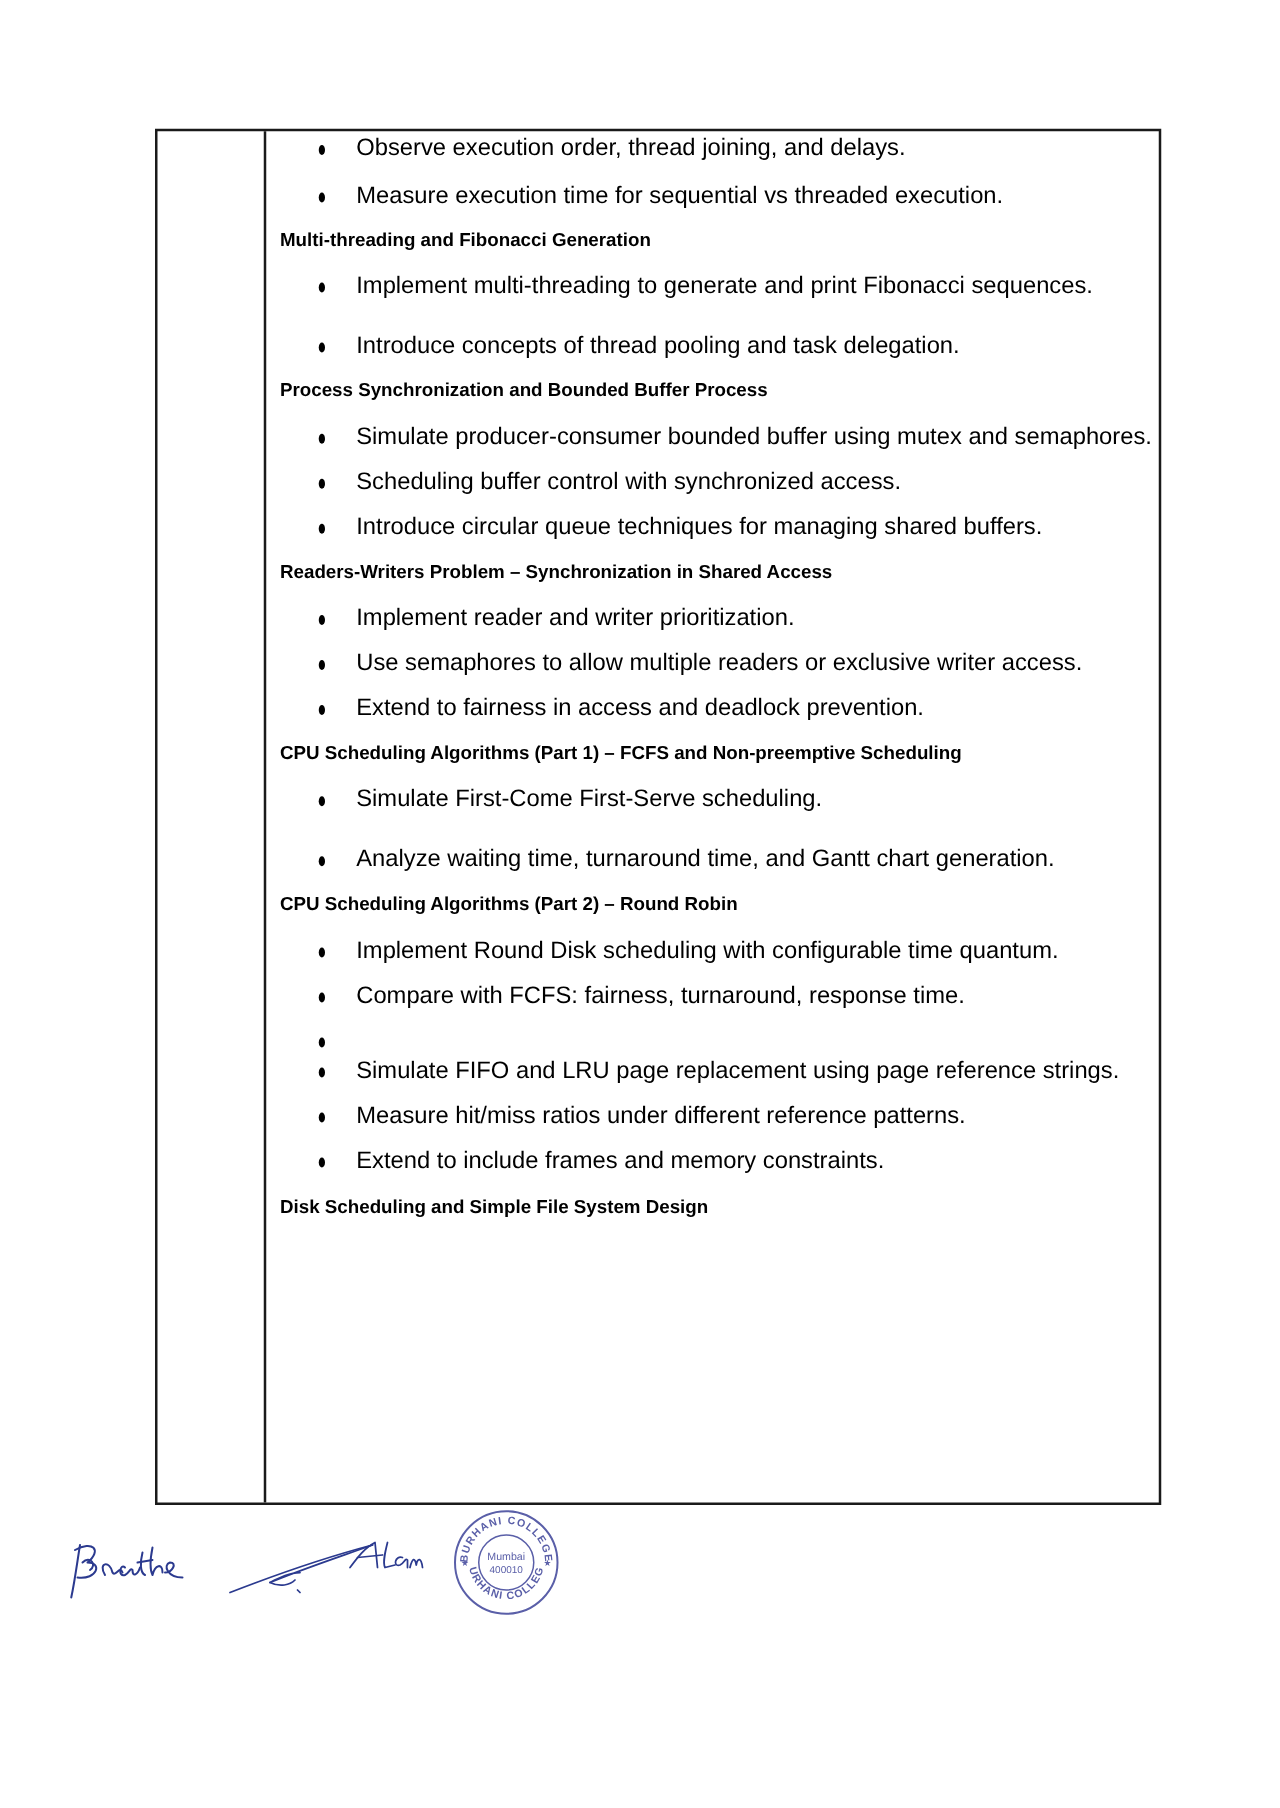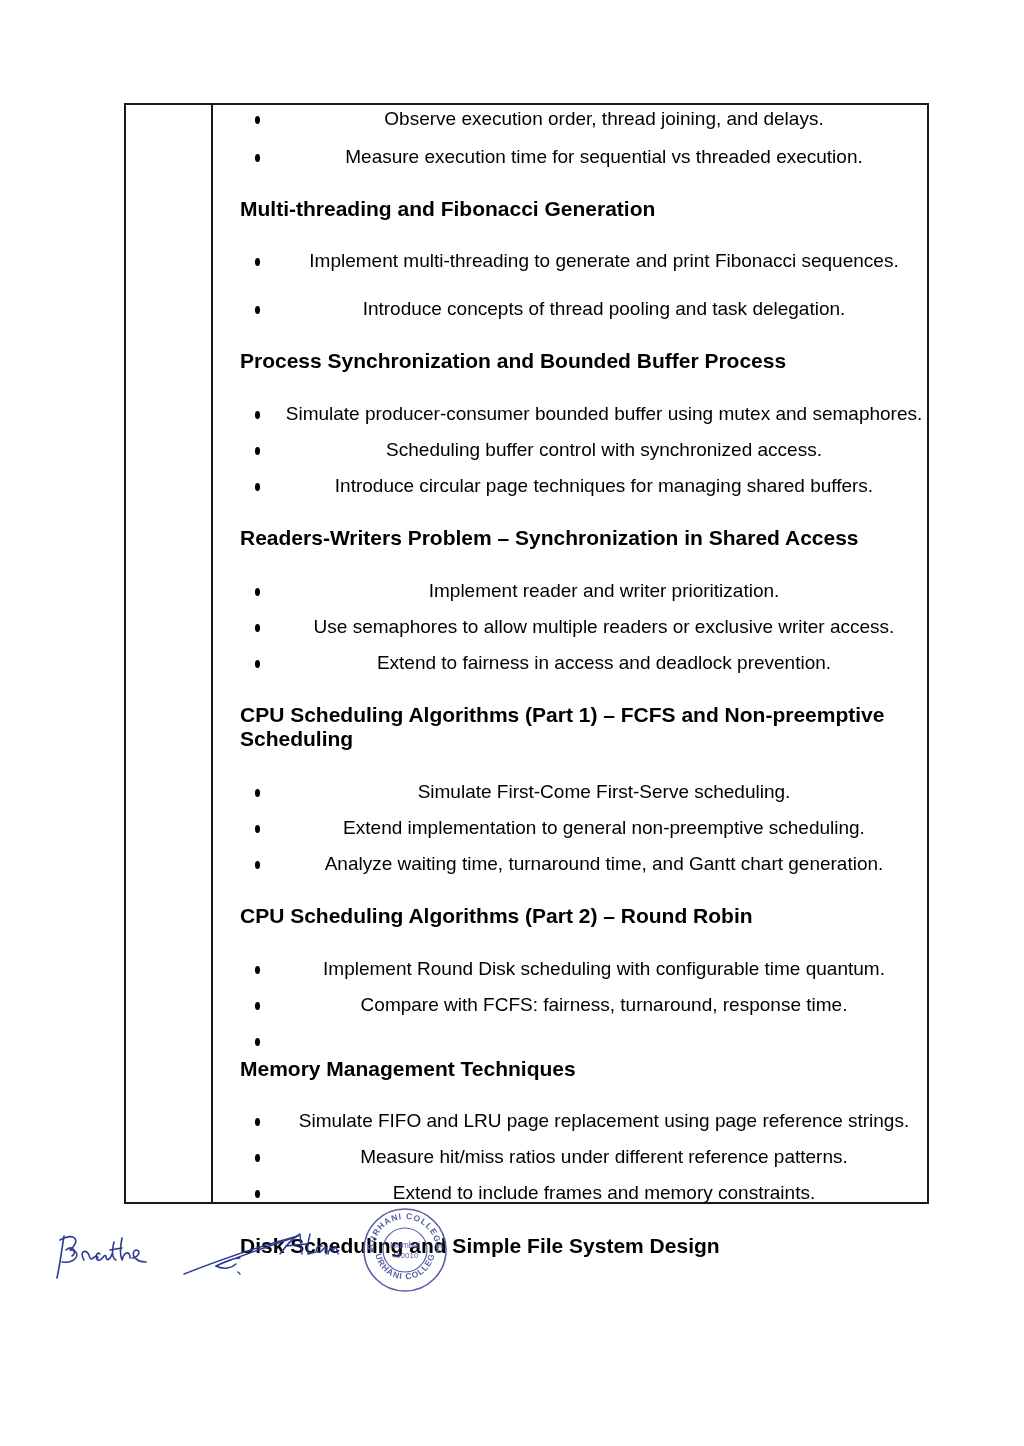--- a/index.html
+++ b/index.html
@@ -32,29 +32,28 @@
       flex: none;
     }
     .col-right {
       flex: 1;
       position: relative;
       padding: 0 4px 0 11px;
       box-sizing: border-box;
     }
     .section-title {
       font-weight: bold;
-      font-size: 21px;
+      font-size: 15px;
       line-height: 24px;
-      margin: 16px;
+      margin: 0;
     }
     .bullet-list {
       list-style: none;
       margin: 0;
       padding: 0;
-      text-align: center;
     }
     .bullet-item {
       position: relative;
       padding-left: 61px;
       font-size: 19px;
       line-height: 24px;
     }
     .bullet-dot {
       position: absolute;
       left: 31px;
@@ -102,58 +101,56 @@
     </ul>
     <div class="gap-12"></div>
 
     <h3 class="section-title">Process Synchronization and Bounded Buffer Process</h3>
     <div class="gap-13"></div>
     <ul class="bullet-list">
       <li class="bullet-item"><span class="bullet-dot"></span><span>Simulate producer-consumer bounded buffer using mutex and semaphores.</span></li>
       <div class="gap-12"></div>
       <li class="bullet-item"><span class="bullet-dot"></span><span>Scheduling buffer control with synchronized access.</span></li>
       <div class="gap-12"></div>
-      <li class="bullet-item"><span class="bullet-dot"></span><span>Introduce circular page techniques for managing shared buffers.</span></li>
+      <li class="bullet-item"><span class="bullet-dot"></span><span>Introduce circular queue techniques for managing shared buffers.</span></li>
     </ul>
     <div class="gap-12"></div>
 
     <h3 class="section-title">Readers-Writers Problem – Synchronization in Shared Access</h3>
     <div class="gap-13"></div>
     <ul class="bullet-list">
       <li class="bullet-item"><span class="bullet-dot"></span><span>Implement reader and writer prioritization.</span></li>
       <div class="gap-12"></div>
       <li class="bullet-item"><span class="bullet-dot"></span><span>Use semaphores to allow multiple readers or exclusive writer access.</span></li>
       <div class="gap-12"></div>
       <li class="bullet-item"><span class="bullet-dot"></span><span>Extend to fairness in access and deadlock prevention.</span></li>
     </ul>
     <div class="gap-12"></div>
 
     <h3 class="section-title">CPU Scheduling Algorithms (Part 1) – FCFS and Non-preemptive Scheduling</h3>
     <div class="gap-13"></div>
     <ul class="bullet-list">
       <li class="bullet-item"><span class="bullet-dot"></span><span>Simulate First-Come First-Serve scheduling.</span></li>
       <div class="gap-12"></div>
-      <li class="bullet-item"><span class="bullet-dot"></span><span>Extend implementation to general non-preemptive scheduling.</span></li>
       <div class="gap-12"></div>
       <li class="bullet-item"><span class="bullet-dot"></span><span>Analyze waiting time, turnaround time, and Gantt chart generation.</span></li>
     </ul>
     <div class="gap-12"></div>
 
     <h3 class="section-title">CPU Scheduling Algorithms (Part 2) – Round Robin</h3>
     <div class="gap-13"></div>
     <ul class="bullet-list">
       <li class="bullet-item"><span class="bullet-dot"></span><span>Implement Round Disk scheduling with configurable time quantum.</span></li>
       <div class="gap-12"></div>
       <li class="bullet-item"><span class="bullet-dot"></span><span>Compare with FCFS: fairness, turnaround, response time.</span></li>
       <div class="gap-12"></div>
       <li class="bullet-item"><span class="bullet-dot"></span></li>
     </ul>
     <div class="gap-12"></div>
 
-    <h3 class="section-title">Memory Management Techniques</h3>
     <div class="gap-12"></div>
     <ul class="bullet-list">
       <li class="bullet-item"><span class="bullet-dot"></span><span>Simulate FIFO and LRU page replacement using page reference strings.</span></li>
       <div class="gap-12"></div>
       <li class="bullet-item"><span class="bullet-dot"></span><span>Measure hit/miss ratios under different reference patterns.</span></li>
       <div class="gap-12"></div>
       <li class="bullet-item"><span class="bullet-dot"></span><span>Extend to include frames and memory constraints.</span></li>
     </ul>
     <div class="gap-13"></div>
 

